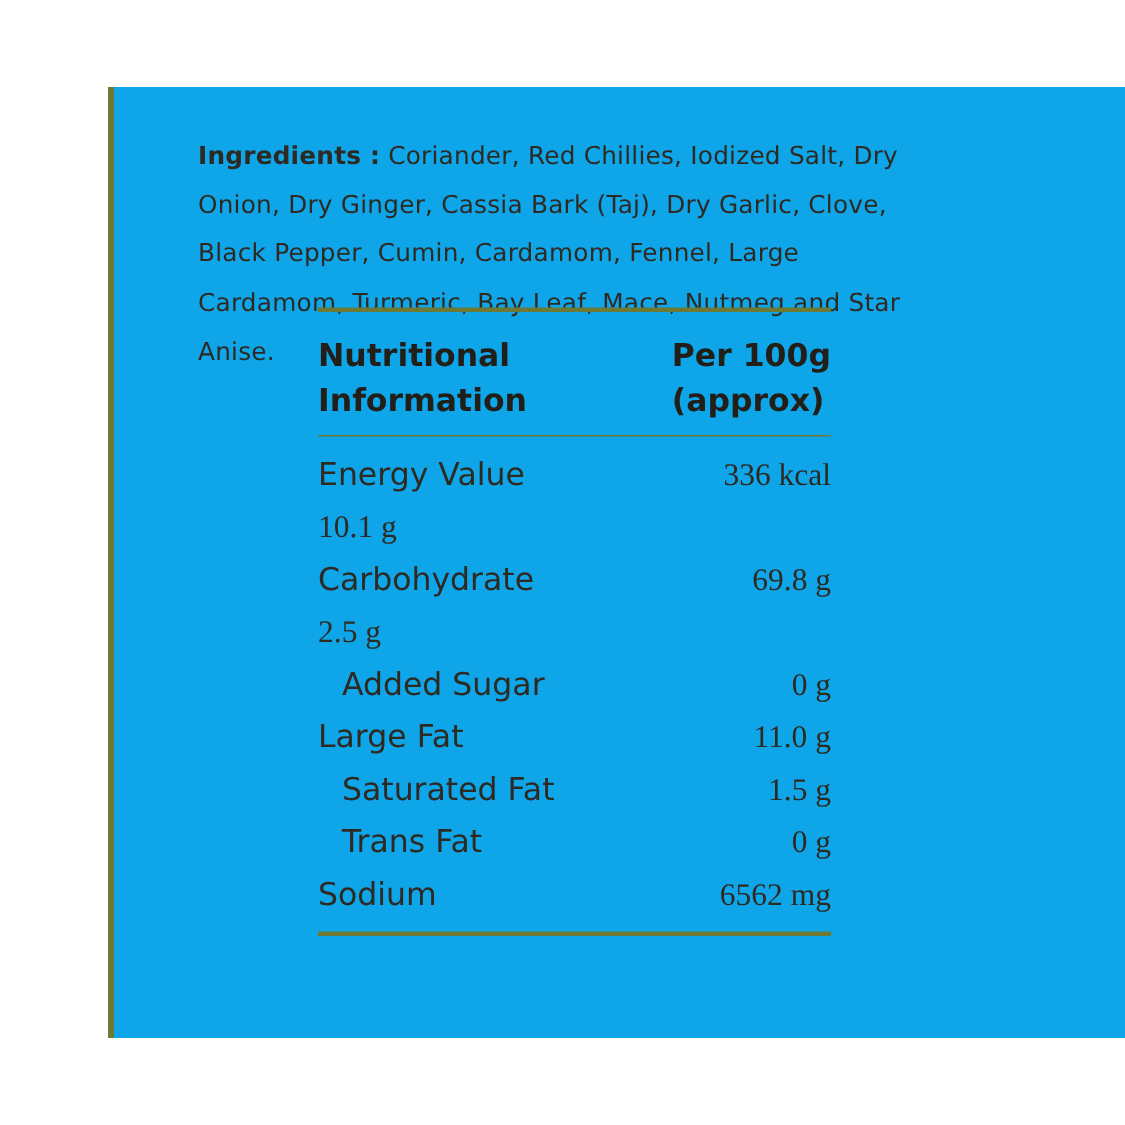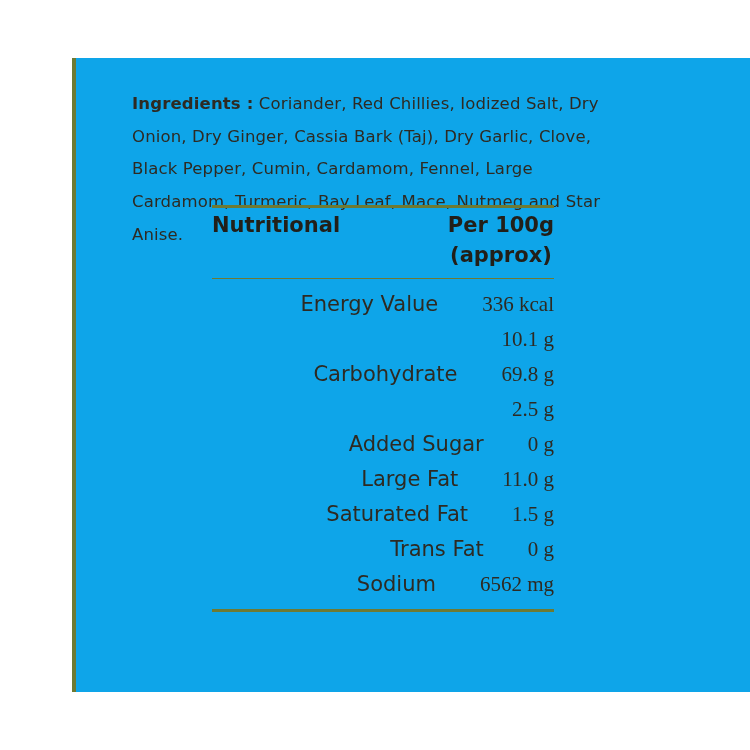--- a/index.html
+++ b/index.html
@@ -56,36 +56,36 @@
   .rule-bottom {
     height: 2.5px;
     background: #6e7a33;
     width: 100%;
     margin-top: 8px;
   }
   #nutrition-head {
     display: flex;
     justify-content: space-between;
     align-items: flex-start;
-    padding-top: 3px;
+    padding-top: 15px;
     color: #221f19;
   }
   #nutrition-head .head-left,
   #nutrition-head .head-right {
     font-size: 21px;
     font-weight: bold;
     line-height: 1.42;
   }
   #nutrition-head .head-right {
-    text-align: center;
+    text-align: left;
     margin-left: 24px;
   }
   .nutri-row {
     display: flex;
-    justify-content: flex-end;
+    justify-content: space-between;
     align-items: baseline;
     font-size: 21px;
     color: #2e2a22;
     line-height: 1.62;
     padding-top: 1px;
     gap: 44px;
   }
   .nutri-row .r-label {
     text-align: left;
   }
@@ -108,20 +108,21 @@
   <div id="ingredients-block">
     <span id="ingredients-label">Ingredients :</span><span> Coriander, Red Chillies, Iodized Salt, Dry Onion, Dry Ginger, Cassia Bark (Taj), Dry Garlic, Clove, Black Pepper, Cumin, Cardamom, Fennel, Large Cardamom, Turmeric, Bay Leaf, Mace, Nutmeg and Star Anise.</span>
   </div>
 
   <div id="nutrition-table">
     <div class="rule-top"></div>
 
     <div id="nutrition-head">
       <div class="head-left">
         <div>Nutritional</div>
+        <div>Information</div>
       </div>
       <div class="head-right">
         <div>Per 100g</div>
         <div>(approx)</div>
       </div>
     </div>
 
     <div class="rule-mid"></div>
 
     <div id="rows-wrap">

